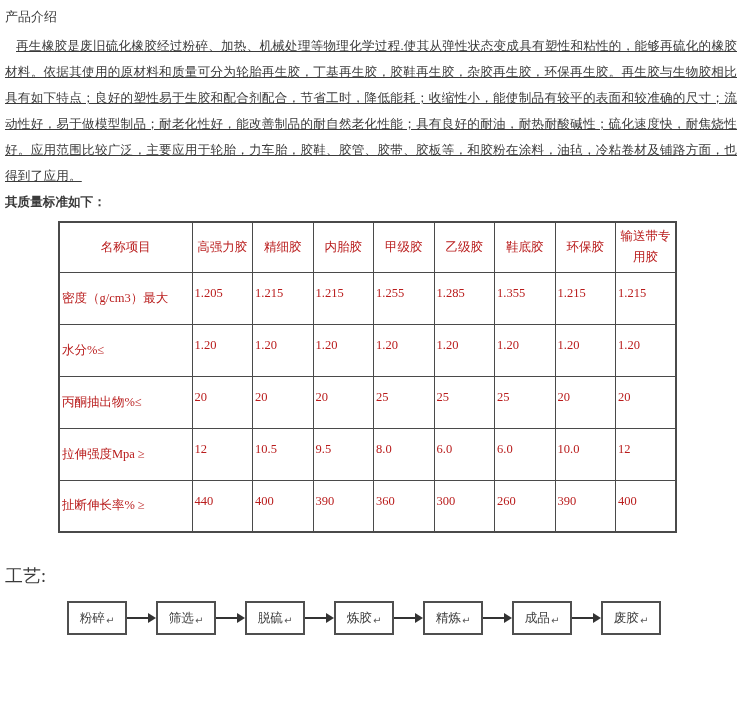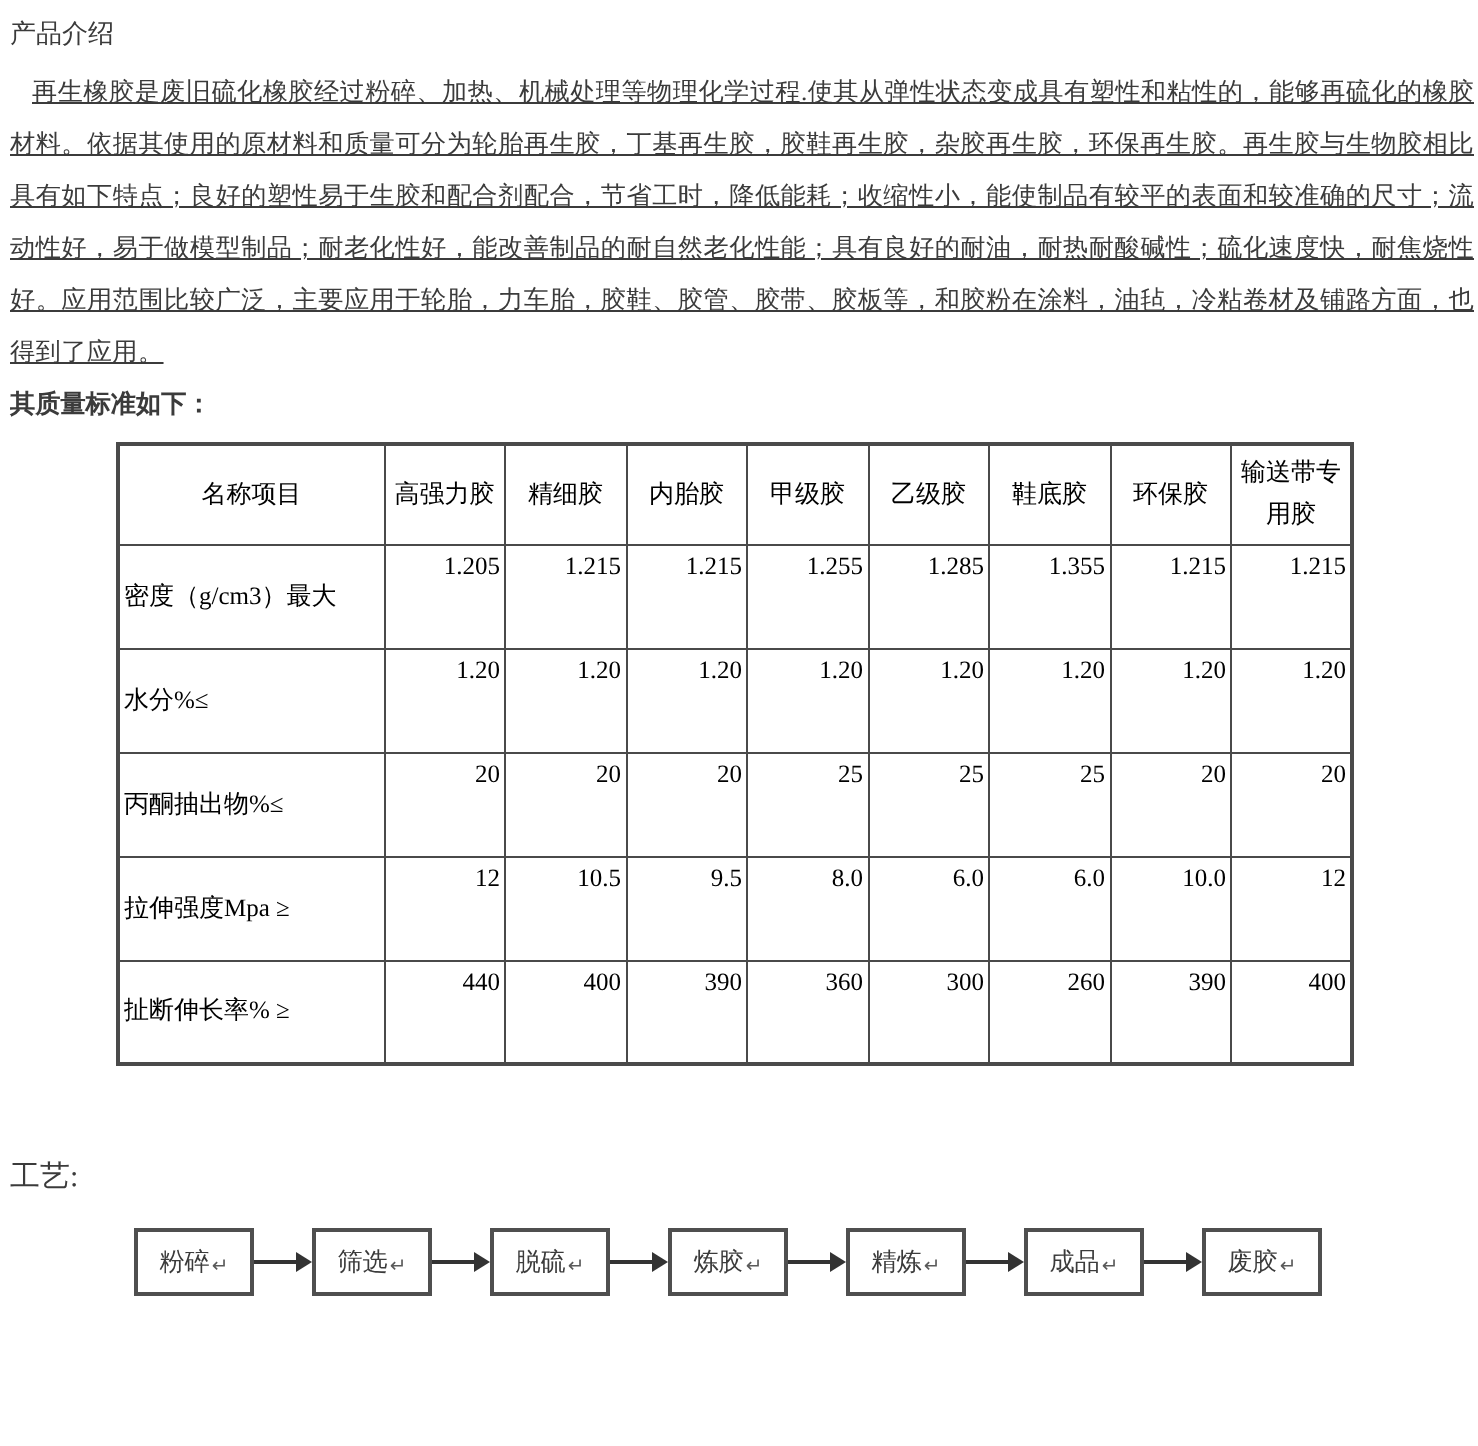--- a/index.html
+++ b/index.html
@@ -25,21 +25,21 @@
   }
 
   .std-heading { margin-top: 3px; font-size: 12.6px; line-height: 20px; font-weight: bold; }
 
   table.std-table {
     margin: 9px 0 0 53px;
     border-collapse: collapse;
     table-layout: fixed;
     width: 617px;
     font-size: 12.5px;
-    color: #000000;
+    color: #b91c1c;
   }
   table.std-table, table.std-table th, table.std-table td {
     border: 1.5px solid #4a4a4a;
   }
   table.std-table { border-width: 2px; }
   table.std-table th {
     height: 50px;
     font-weight: normal;
     text-align: center;
     vertical-align: middle;
@@ -47,26 +47,26 @@
     line-height: 21px;
   }
   table.std-table td { padding: 1px 2px; }
   table.std-table td.row-label {
     height: 52px;
     text-align: left;
     vertical-align: middle;
     line-height: 21px;
   }
   table.std-table td.cell-value {
-    text-align: right;
+    text-align: left;
     vertical-align: top;
-    padding-top: 3px;
-  }
-
-  .process-heading { margin-top: 46px; font-size: 15px; line-height: 20px; }
+    padding-top: 13px;
+  }
+
+  .process-heading { margin-top: 33px; font-size: 18px; line-height: 20px; }
 
   .flow {
     margin: 15px 0 0 62px;
     display: flex;
     align-items: center;
   }
   .flow-box {
     width: 60px; height: 34px;
     border: 2px solid #4f4f4f;
     background: #ffffff;

